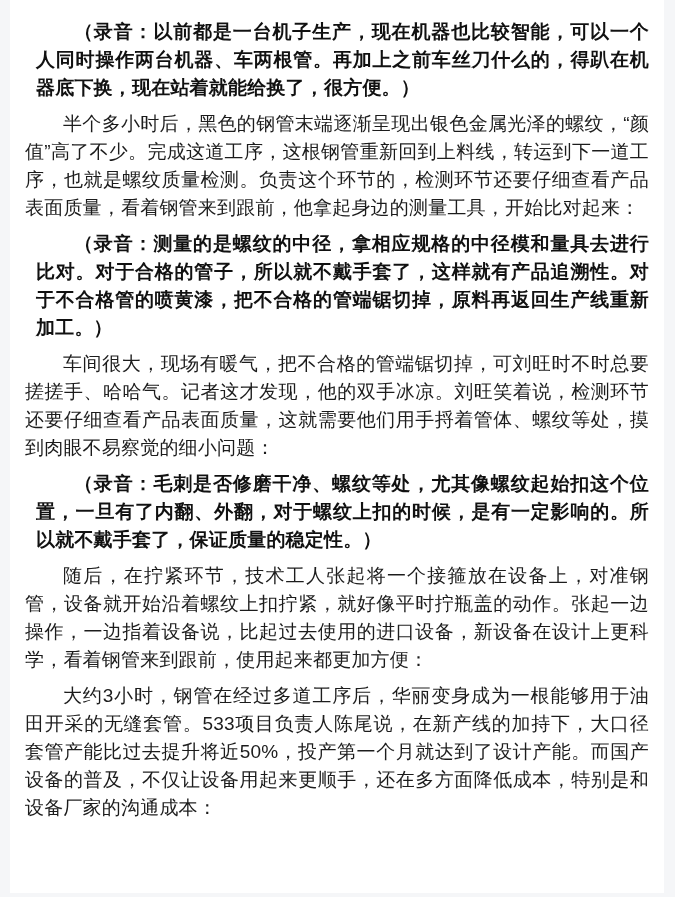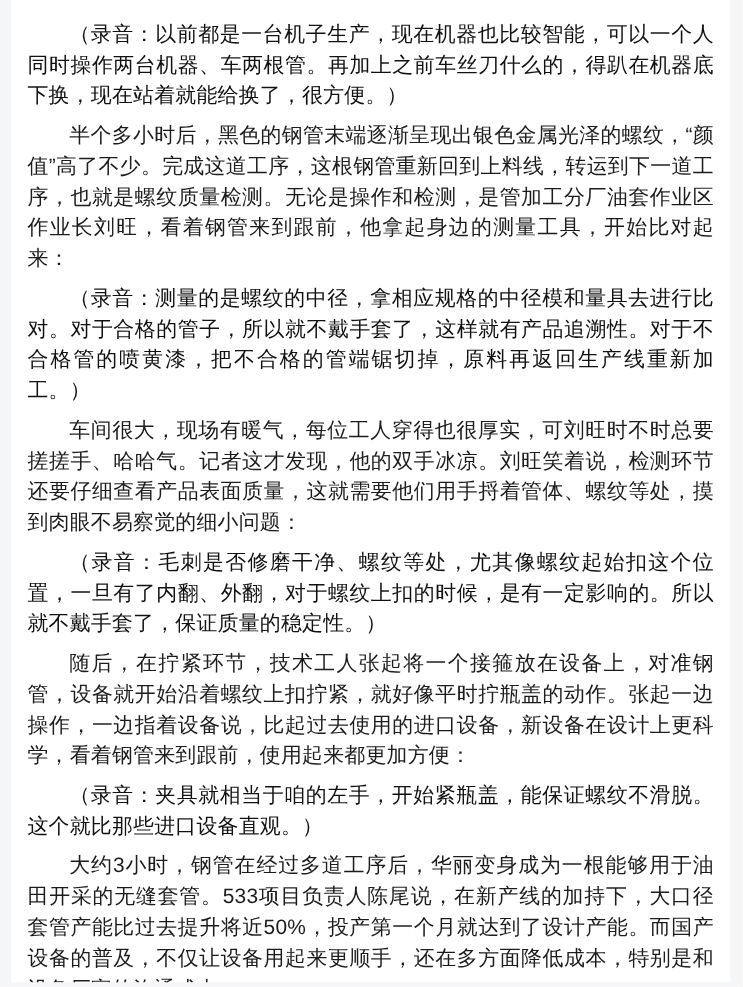--- a/index.html
+++ b/index.html
@@ -32,31 +32,31 @@
   .para {
     font-size: 19px;
     line-height: 28px;
     color: #1c1c1c;
     margin: 8px 0;
     text-indent: 2em;
     text-align: justify;
     letter-spacing: 0.2px;
   }
   .para.quote {
-    font-weight: 400;
+    font-weight: 700;
     color: #111111;
+    margin-left: 11px;
   }
 </style>
 </head>
 <body>
 
 <div class="page">
   <div class="article-card">
     <p class="para quote">（录音：以前都是一台机子生产，现在机器也比较智能，可以一个人同时操作两台机器、车两根管。再加上之前车丝刀什么的，得趴在机器底下换，现在站着就能给换了，很方便。）</p>
-    <p class="para">半个多小时后，黑色的钢管末端逐渐呈现出银色金属光泽的螺纹，“颜值”高了不少。完成这道工序，这根钢管重新回到上料线，转运到下一道工序，也就是螺纹质量检测。无论是操作和检测，是管加工分厂油套作业区作业长刘旺，看着钢管来到跟前，他拿起身边的测量工具，开始比对起来：</p>
+    <p class="para">半个多小时后，黑色的钢管末端逐渐呈现出银色金属光泽的螺纹，“颜值”高了不少。完成这道工序，这根钢管重新回到上料线，转运到下一道工序，也就是螺纹质量检测。负责这个环节的，检测环节还要仔细查看产品表面质量，看着钢管来到跟前，他拿起身边的测量工具，开始比对起来：</p>
     <p class="para quote">（录音：测量的是螺纹的中径，拿相应规格的中径模和量具去进行比对。对于合格的管子，所以就不戴手套了，这样就有产品追溯性。对于不合格管的喷黄漆，把不合格的管端锯切掉，原料再返回生产线重新加工。）</p>
-    <p class="para">车间很大，现场有暖气，每位工人穿得也很厚实，可刘旺时不时总要搓搓手、哈哈气。记者这才发现，他的双手冰凉。刘旺笑着说，检测环节还要仔细查看产品表面质量，这就需要他们用手捋着管体、螺纹等处，摸到肉眼不易察觉的细小问题：</p>
+    <p class="para">车间很大，现场有暖气，把不合格的管端锯切掉，可刘旺时不时总要搓搓手、哈哈气。记者这才发现，他的双手冰凉。刘旺笑着说，检测环节还要仔细查看产品表面质量，这就需要他们用手捋着管体、螺纹等处，摸到肉眼不易察觉的细小问题：</p>
     <p class="para quote">（录音：毛刺是否修磨干净、螺纹等处，尤其像螺纹起始扣这个位置，一旦有了内翻、外翻，对于螺纹上扣的时候，是有一定影响的。所以就不戴手套了，保证质量的稳定性。）</p>
     <p class="para">随后，在拧紧环节，技术工人张起将一个接箍放在设备上，对准钢管，设备就开始沿着螺纹上扣拧紧，就好像平时拧瓶盖的动作。张起一边操作，一边指着设备说，比起过去使用的进口设备，新设备在设计上更科学，看着钢管来到跟前，使用起来都更加方便：</p>
-    <p class="para quote">（录音：夹具就相当于咱的左手，开始紧瓶盖，能保证螺纹不滑脱。这个就比那些进口设备直观。）</p>
     <p class="para">大约3小时，钢管在经过多道工序后，华丽变身成为一根能够用于油田开采的无缝套管。533项目负责人陈尾说，在新产线的加持下，大口径套管产能比过去提升将近50%，投产第一个月就达到了设计产能。而国产设备的普及，不仅让设备用起来更顺手，还在多方面降低成本，特别是和设备厂家的沟通成本：</p>
   </div>
 </div>
 
 </body></html>

